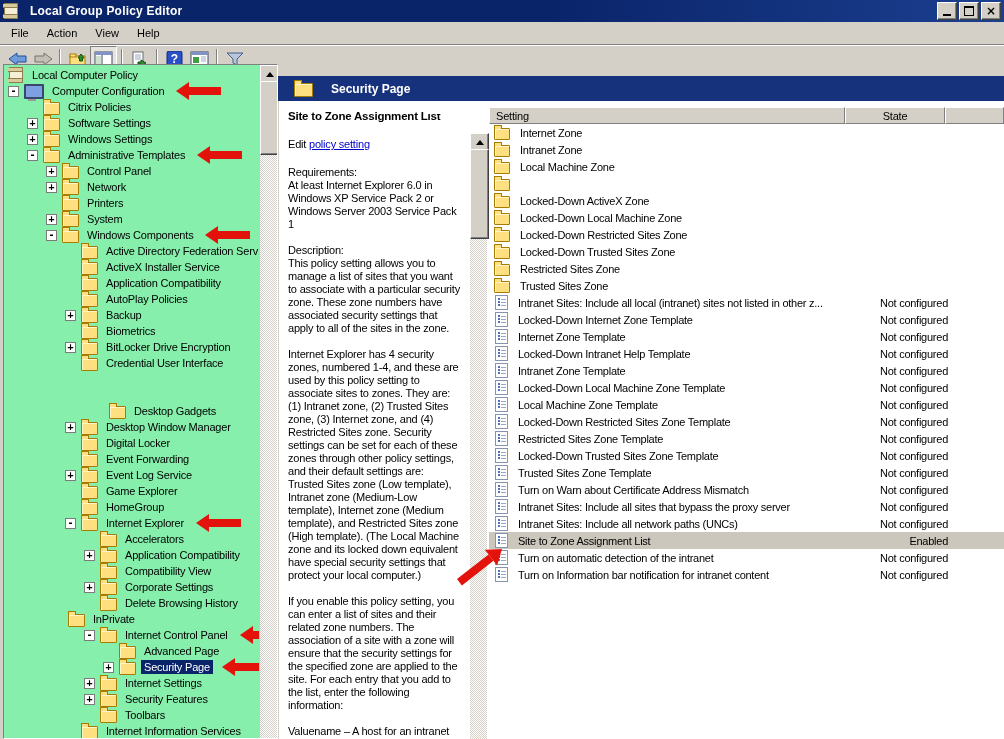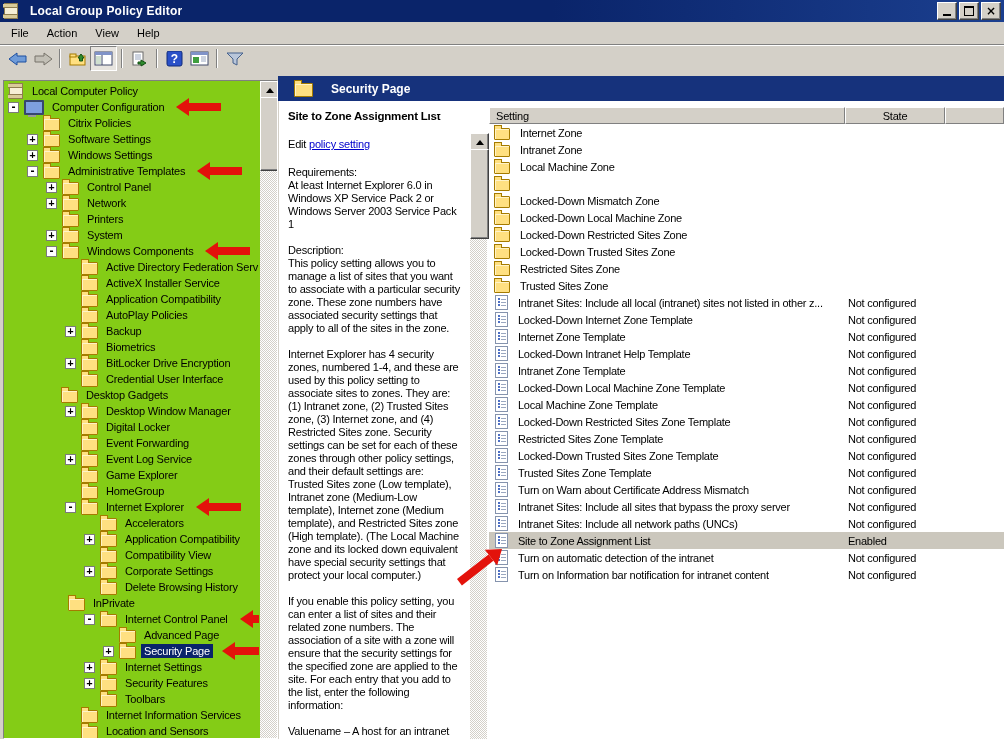--- a/index.html
+++ b/index.html
@@ -18,21 +18,21 @@
   .g-restore{width:8px;height:7px;border:1px solid #000;border-top-width:2px;position:relative;background:#d4d0c8}
   .g-close{font-size:12px;font-weight:bold;line-height:10px;font-family:"DejaVu Sans",sans-serif}
   .menubar{position:absolute;top:22px;left:0;right:16px;height:22px;display:flex;align-items:center;padding-left:2px}
   .menu-item{padding:3px 9px;cursor:default}
   .toolbar{position:absolute;top:44px;left:0;right:0;height:27px;border-top:1px solid #808080;
     box-shadow:inset 0 1px 0 #fff;display:flex;align-items:center;padding-left:5px}
   .tbtn{width:25px;height:23px;display:flex;align-items:center;justify-content:center;flex:none}
   .tbtn.pressed{border:1px solid;border-color:#808080 #fff #fff #808080;background:#e7e4df}
   .tsep{width:0;height:19px;border-left:1px solid #808080;border-right:1px solid #fff;margin:0 4px;flex:none}
   
-  .tree-pane{position:absolute;left:3px;top:80px;width:273px;bottom:0;background:#84cc16;
+  .tree-pane{position:absolute;left:3px;top:64px;width:273px;bottom:0;background:#86efac;
     border:1px solid;border-color:#808080 #fff #fff #808080;overflow:hidden}
   .tree-items{position:absolute;left:1px;top:2px;right:18px;bottom:0;overflow:hidden}
   .trow{height:16px;display:flex;align-items:center;white-space:nowrap}
   .expbox{width:11px;height:11px;box-sizing:border-box;border:1px solid #7b7b7b;background:#fff;
     display:flex;align-items:center;justify-content:center;flex:none;margin-right:5px;
     font:bold 10px/8px "DejaVu Sans Mono",monospace;padding-bottom:1px}
   .expspacer{width:16px;flex:none}
   .tlabel{padding:1px 3px;letter-spacing:-.2px}
   .tlabel.sel{background:#0a246a;color:#fff}
   
@@ -95,21 +95,21 @@
     box-sizing:border-box;display:flex;align-items:center;padding:0 6px;letter-spacing:-.2px}
   .hc-setting{width:356px}
   .hc-state{width:100px;justify-content:center}
   .hc-fill{flex:1}
   .lrows{position:absolute;left:489px;top:124px;right:0;bottom:0;background:#fff;z-index:3;overflow:hidden}
   .lrow{height:17px;display:flex;align-items:center;white-space:nowrap}
   .lrow.hl{background:#cbc7bd}
   .lrow .ic-folder{width:14px;height:10px;margin-left:5px}
   .lrow .ic-setting{margin-left:6px}
   .llabel{width:330px;overflow:hidden;letter-spacing:-.25px;flex:none}
-  .lstate{width:100px;text-align:left;letter-spacing:-.25px;flex:none}
+  .lstate{width:100px;text-align:right;letter-spacing:-.25px;flex:none}
 </style>
 </head>
 <body>
 
 <div class="titlebar">
   <span class="ic ic-scroll"></span>
   <span class="title-text">Local Group Policy Editor</span>
   <span class="winbtns">
     <span class="winbtn">
         <span class="g-min"></span>
@@ -293,21 +293,21 @@
       <div class="trow" style="padding-left: 60px;">
         <span class="expbox">+</span>
         <span class="ic ic-folder"></span>
         <span class="tlabel">BitLocker Drive Encryption</span>
       </div>
       <div class="trow" style="padding-left: 60px;">
         <span class="expspacer"></span>
         <span class="ic ic-folder"></span>
         <span class="tlabel">Credential User Interface</span>
       </div>
-      <div class="trow" style="padding-left: 40px;">
+      <div class="trow" style="padding-left: 88px; margin-top: 32px;">
         <span class="expspacer"></span>
         <span class="ic ic-folder"></span>
         <span class="tlabel">Desktop Gadgets</span>
       </div>
       <div class="trow" style="padding-left: 60px;">
         <span class="expbox">+</span>
         <span class="ic ic-folder"></span>
         <span class="tlabel">Desktop Window Manager</span>
       </div>
       <div class="trow" style="padding-left: 60px;">
@@ -486,21 +486,21 @@
       <span class="ic ic-folder"></span>
       <span class="llabel" style="margin-left: 5px;">Local Machine Zone</span>
       <span class="lstate"></span>
     </div>
     <div class="lrow">
       <span class="ic ic-folder"></span>
       <span class="lstate"></span>
     </div>
     <div class="lrow">
       <span class="ic ic-folder"></span>
-      <span class="llabel" style="margin-left: 5px;">Locked-Down Mismatch Zone</span>
+      <span class="llabel" style="margin-left: 5px;">Locked-Down ActiveX Zone</span>
       <span class="lstate"></span>
     </div>
     <div class="lrow">
       <span class="ic ic-folder"></span>
       <span class="llabel" style="margin-left: 5px;">Locked-Down Local Machine Zone</span>
       <span class="lstate"></span>
     </div>
     <div class="lrow">
       <span class="ic ic-folder"></span>
       <span class="llabel" style="margin-left: 5px;">Locked-Down Restricted Sites Zone</span>

